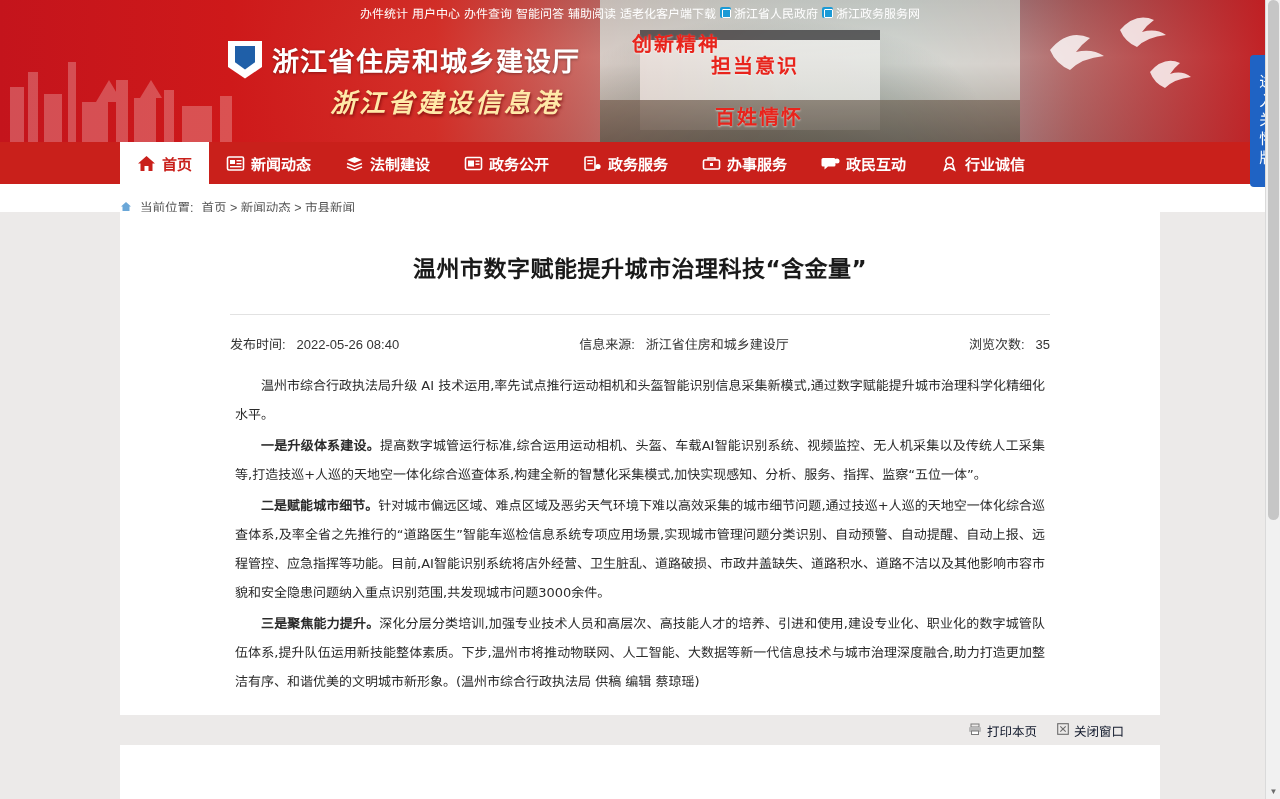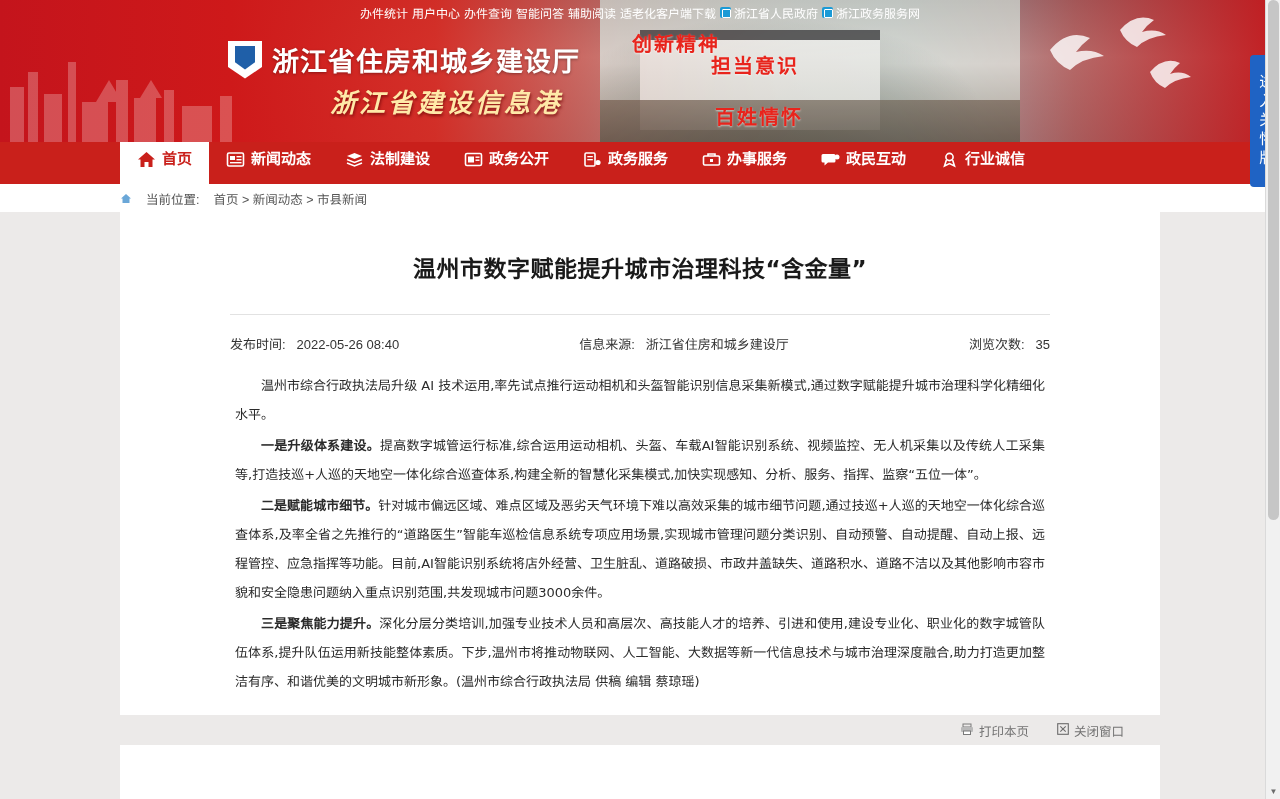--- a/index.html
+++ b/index.html
@@ -124,37 +124,37 @@
   
   .nav {
     position: absolute; top: 142px; left: 0; width: 1280px; height: 42px;
     background: #c9201b;
     display: flex; align-items: stretch;
   }
   .nav-inner {
     width: 1040px; margin: 0 auto; display: flex; align-items: stretch;
   }
   .nav-item {
-    display: flex; align-items: flex-end; gap: 6px;
+    display: flex; align-items: center; gap: 6px;
     padding: 16px 17px;
     color: #ffffff; font-size: 15px; font-weight: 700; white-space: nowrap;
     cursor: pointer;
   }
   .nav-item.active { background: #ffffff; color: #c9201b; }
   .nav-ico { width: 19px; height: 17px; display: inline-block; position: relative; }
   .nav-ico svg { display: block; }
 
   
   .crumbbar {
     position: absolute; top: 184px; left: 0; width: 1280px; height: 28px;
     background: #ffffff;
   }
   .crumb {
-    width: 1040px; margin: 0 auto; height: 28px;
-    display: flex; align-items: center; gap: 14px;
+    width: 1040px; margin: 8px auto; height: 28px;
+    display: flex; align-items: center; gap: 8px;
     font-size: 12.5px; color: #555;
   }
   .home-ico {
     width: 12px; height: 11px; display: inline-block; position: relative;
   }
 
   
   .page-bg {
     position: absolute; top: 212px; left: 0; width: 1280px; height: 587px;
     background: #eceae9;
@@ -186,22 +186,22 @@
     text-align: justify;
     font-family: "DejaVu Sans", "Liberation Sans", sans-serif;
   }
   .body-text p { margin: 0 0 2px 0; text-indent: 2em; }
   .body-text b { font-weight: 700; }
 
   .footer-actions {
     position: absolute; left: 0; bottom: 54px; width: 1040px; height: 30px;
     background: #eceae9;
     display: flex; align-items: center; justify-content: flex-end;
-    gap: 28px; padding-right: 36px;
-    font-size: 12.5px; color: #737373;
+    gap: 20px; padding-right: 36px;
+    font-size: 12.5px; color: #0f172a;
   }
   .footer-actions .act { display: inline-flex; align-items: center; gap: 5px; cursor: pointer; }
 
   
   .scrollbar {
     position: absolute; top: 0; right: 0; width: 15px; height: 799px;
     background: #f1f1f1; border-left: 1px solid #dadada; z-index: 30;
   }
   .scroll-thumb {
     position: absolute; top: 0; left: 2px; width: 11px; height: 520px;

